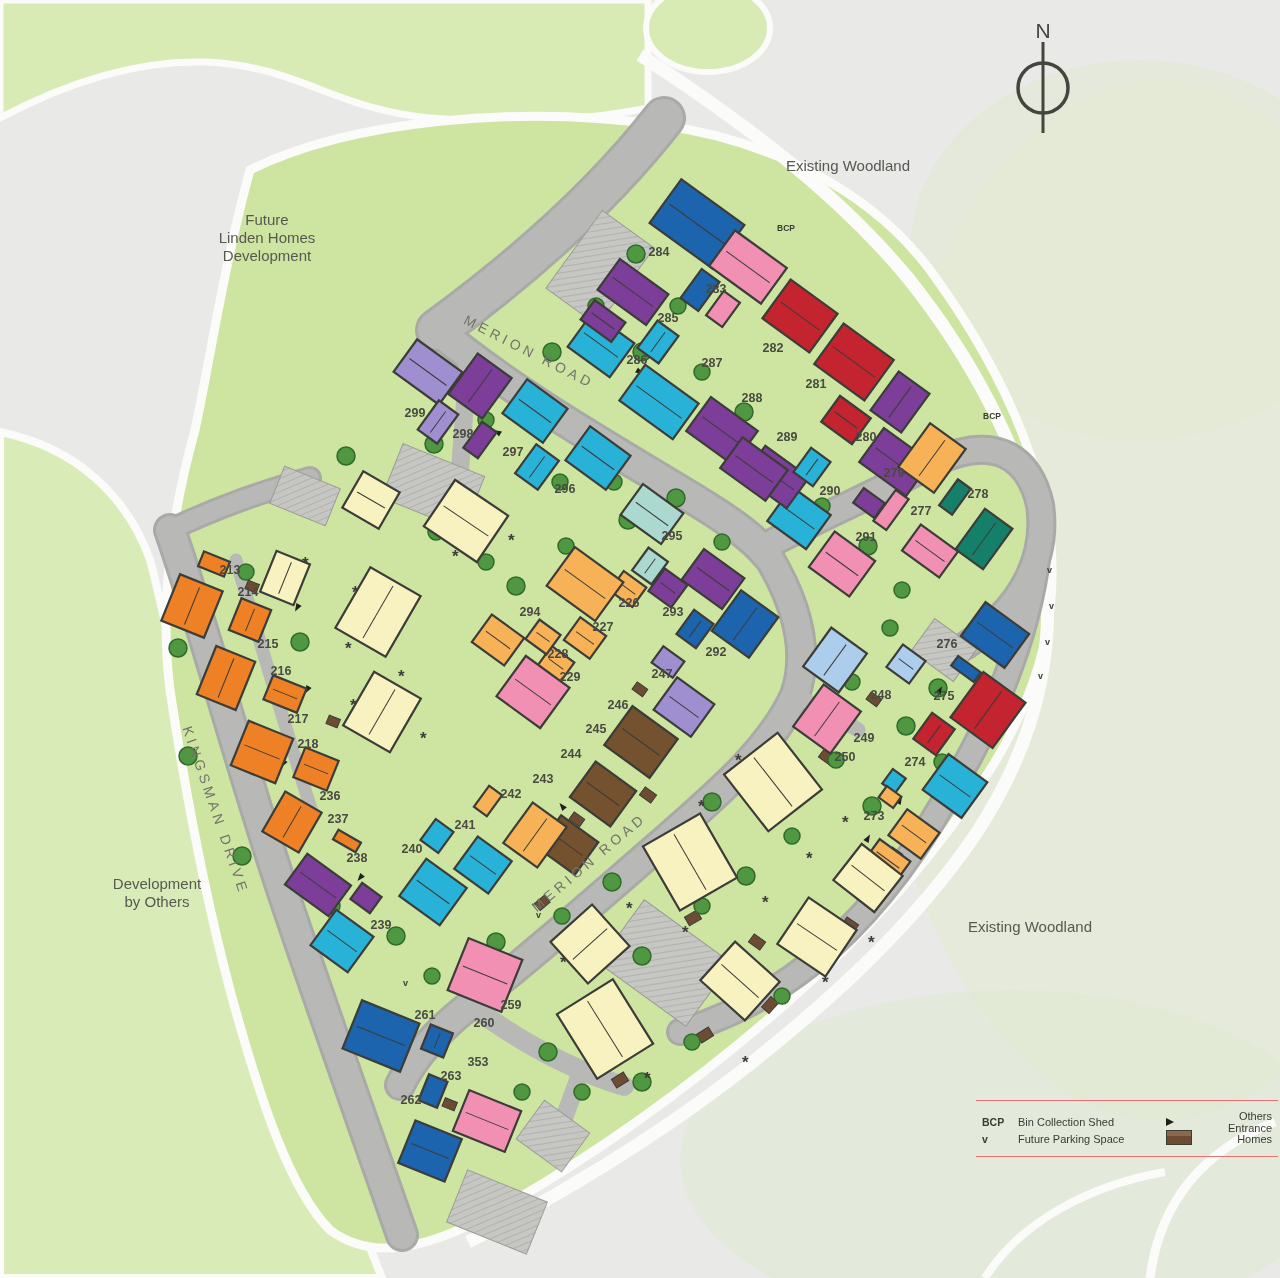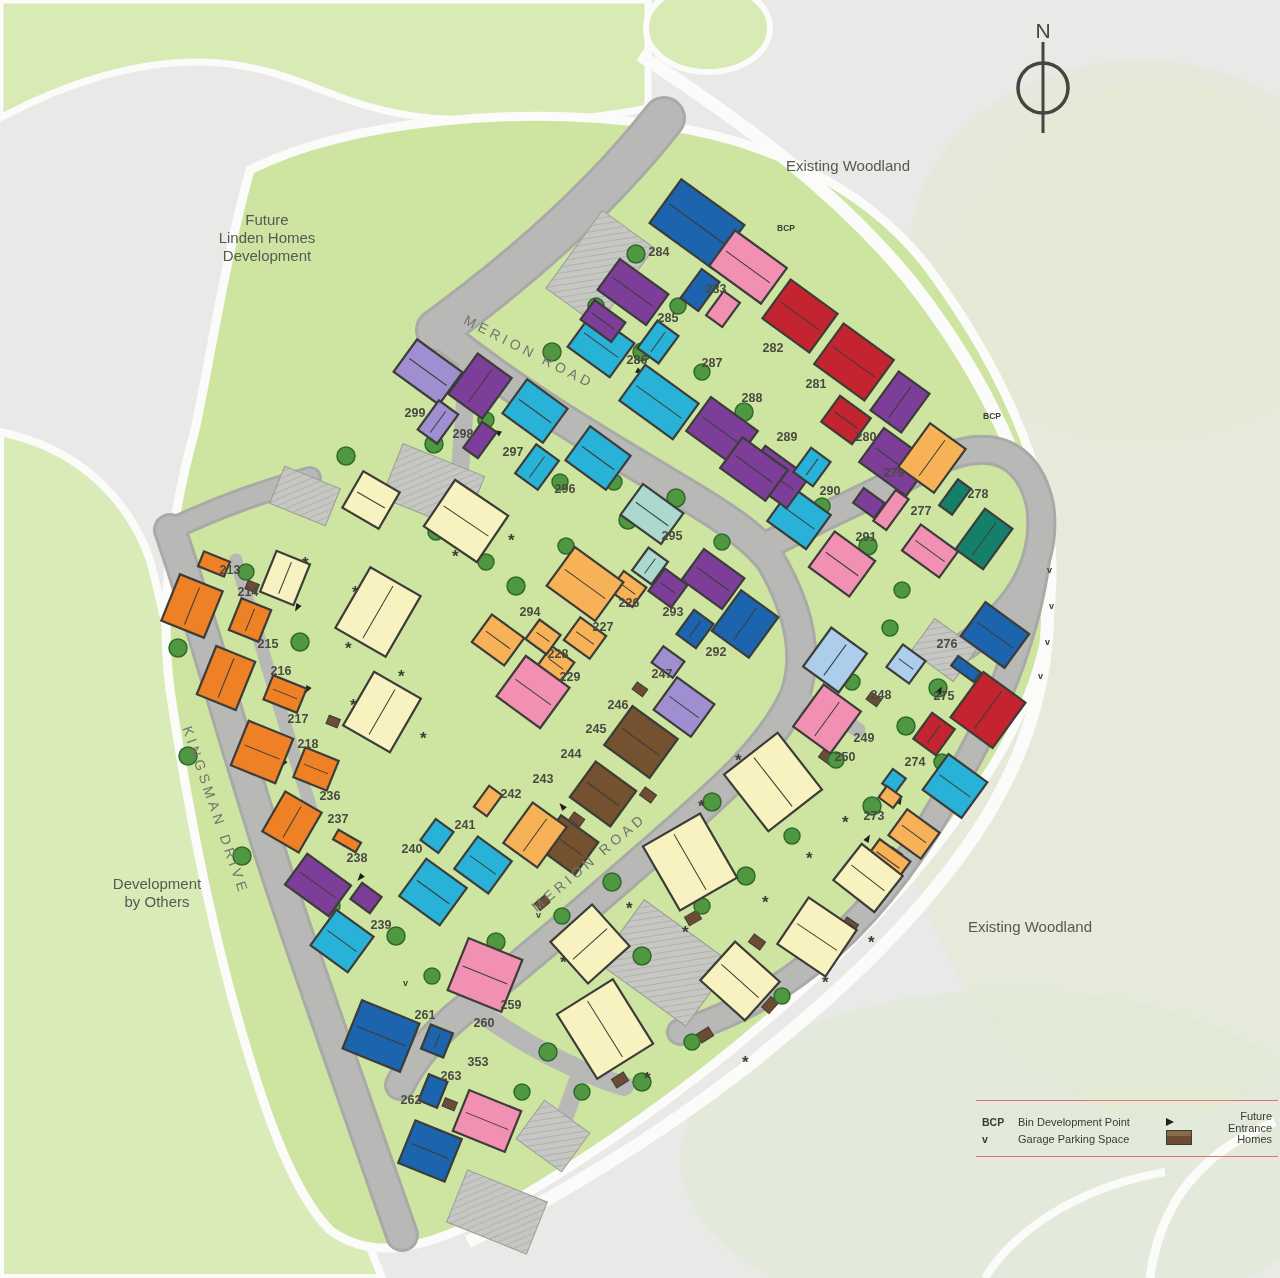--- a/index.html
+++ b/index.html
@@ -684,24 +684,24 @@
         <text x="211" y="812" class="road-label" text-anchor="middle" transform="rotate(71 211 812)">KINGSMAN DRIVE</text>
         <text x="992" y="419" class="poi-label" text-anchor="middle">BCP</text>
         <text x="786" y="231" class="poi-label" text-anchor="middle">BCP</text>
       </g>
 </svg>
 
 
 <div class="legend">
   <div class="lrow">
     <span class="lsym">BCP</span>
-    <span class="llab">Bin Development Point</span>
+    <span class="llab">Bin Collection Shed</span>
     <span class="lsym"><span class="tri"></span></span>
-    <span class="llab right">Future Entrance</span>
+    <span class="llab right">Others Entrance</span>
   </div>
   <div class="lrow">
     <span class="lsym">v</span>
-    <span class="llab">Garage Parking Space</span>
+    <span class="llab">Future Parking Space</span>
     <span class="lsym"><span class="shed-swatch"></span></span>
     <span class="llab right">Homes</span>
   </div>
 </div>
 </div>
 
 </body></html>

